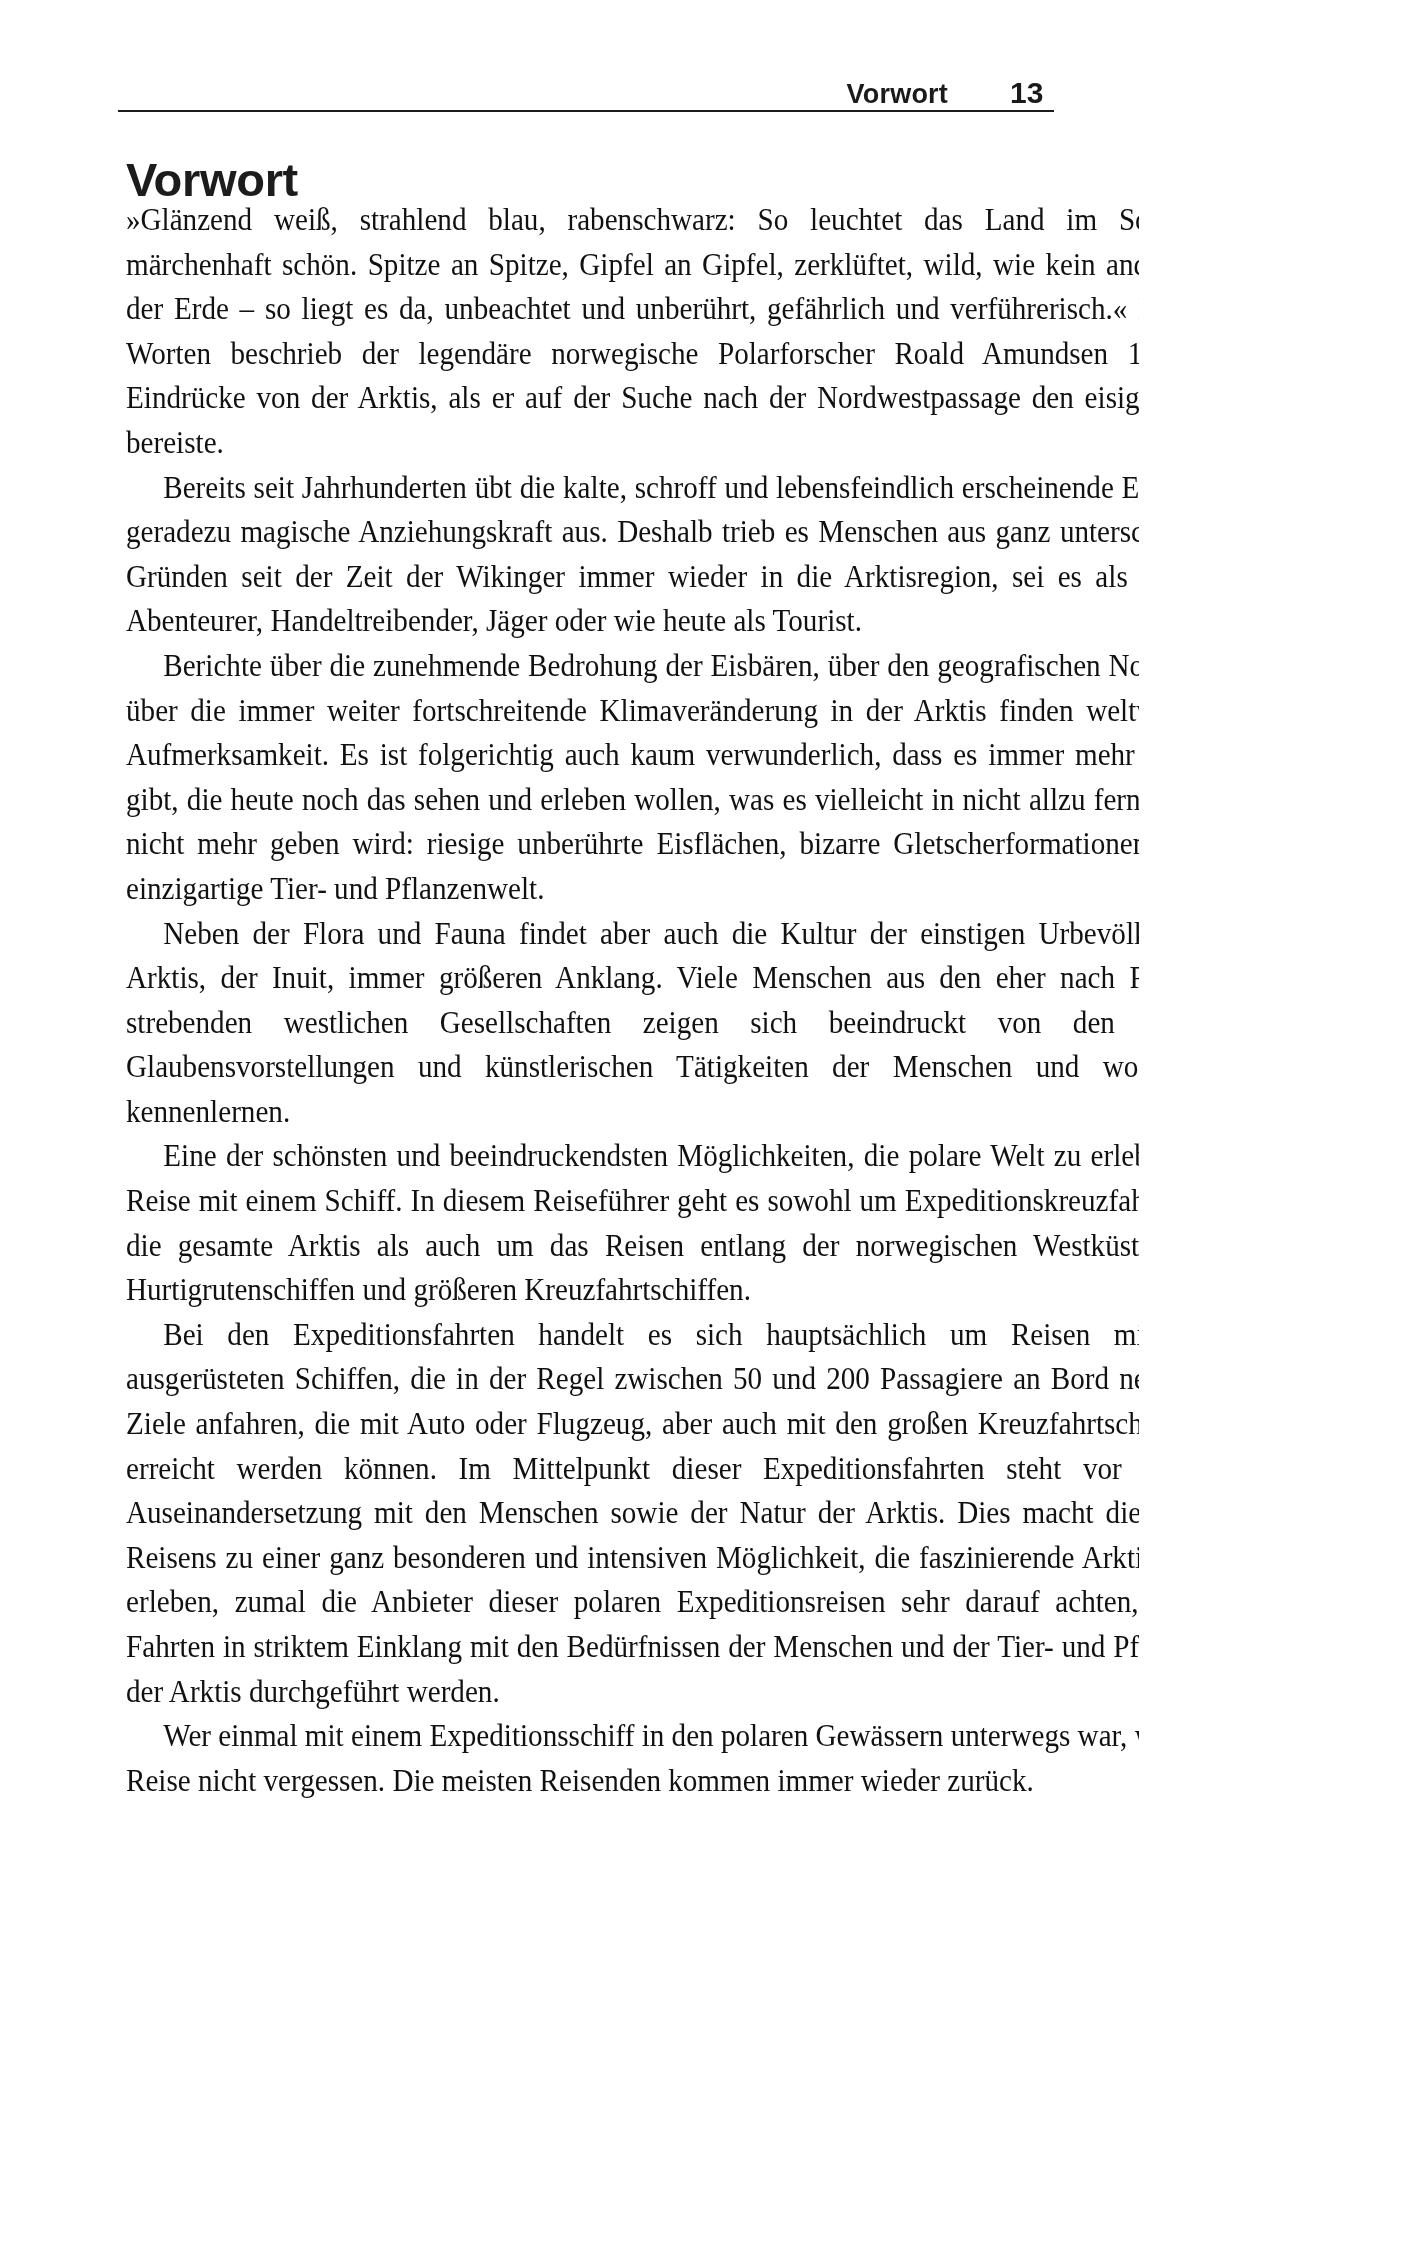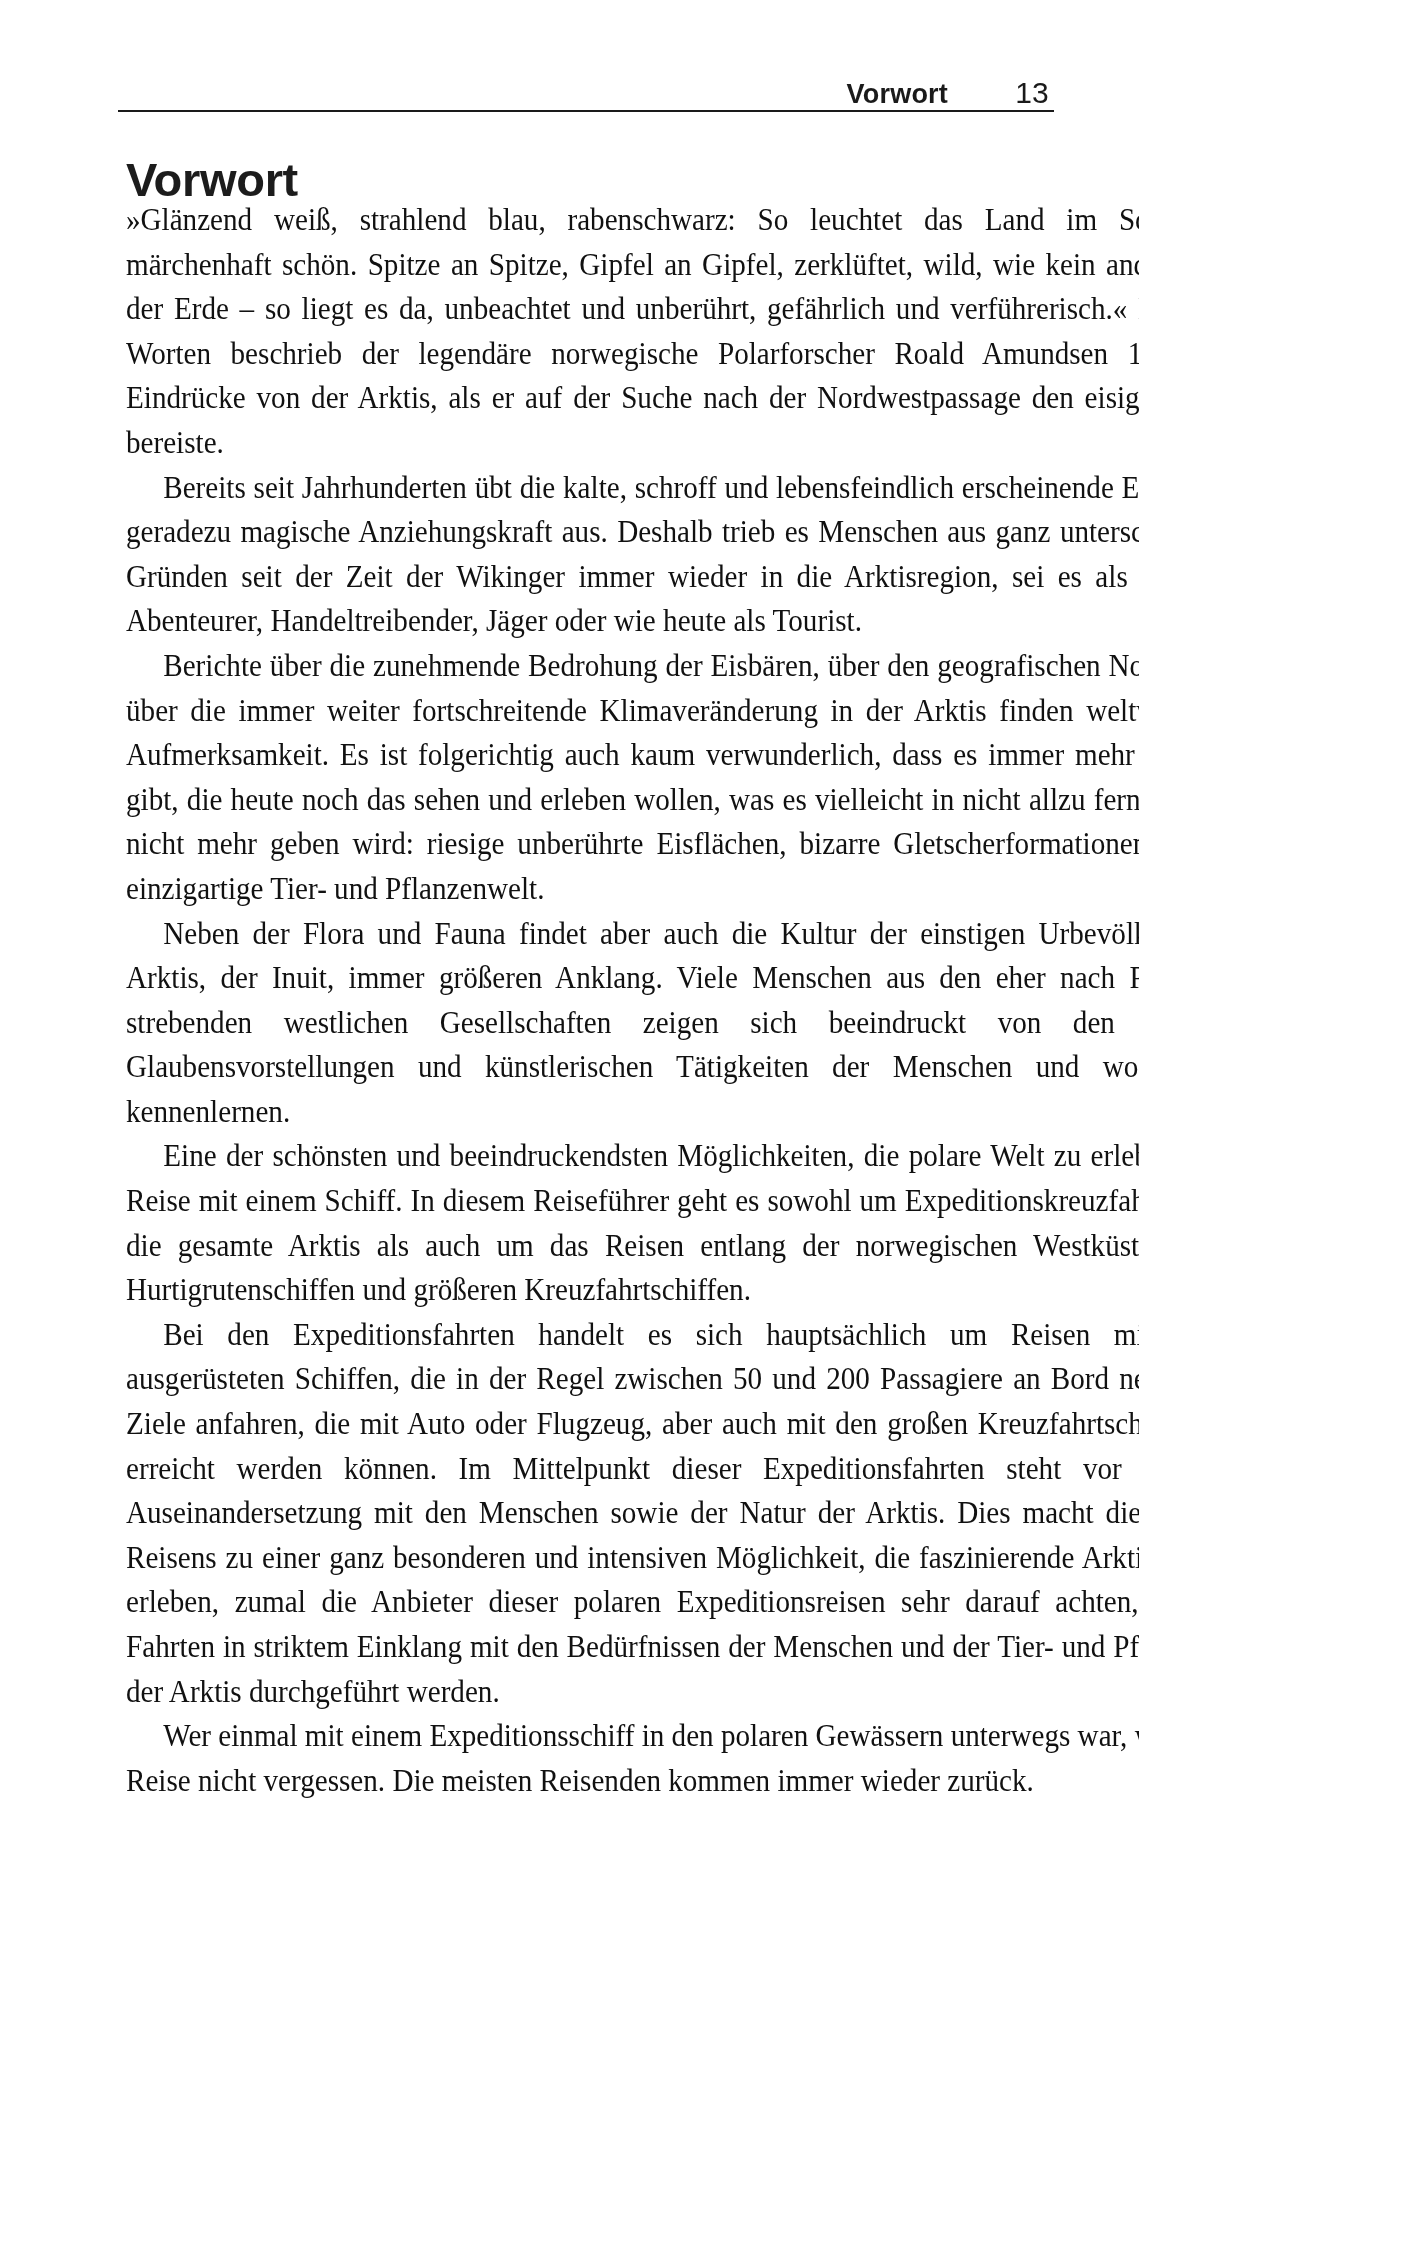--- a/index.html
+++ b/index.html
@@ -30,25 +30,25 @@
     color: #1a1a1a;
   }
   .running-head .rh-title {
     font-size: 27px;
     font-weight: 700;
     letter-spacing: 0.2px;
     line-height: 1;
   }
   .running-head .rh-page {
     font-size: 30px;
-    font-weight: 400;
+    font-weight: 700;
     line-height: 1;
     margin-left: 62px;
     min-width: 44px;
-    text-align: center;
+    text-align: left;
   }
   .head-rule {
     position: absolute;
     left: 118px;
     right: 85px;
     top: 110px;
     height: 2px;
     background: #1a1a1a;
   }
 

